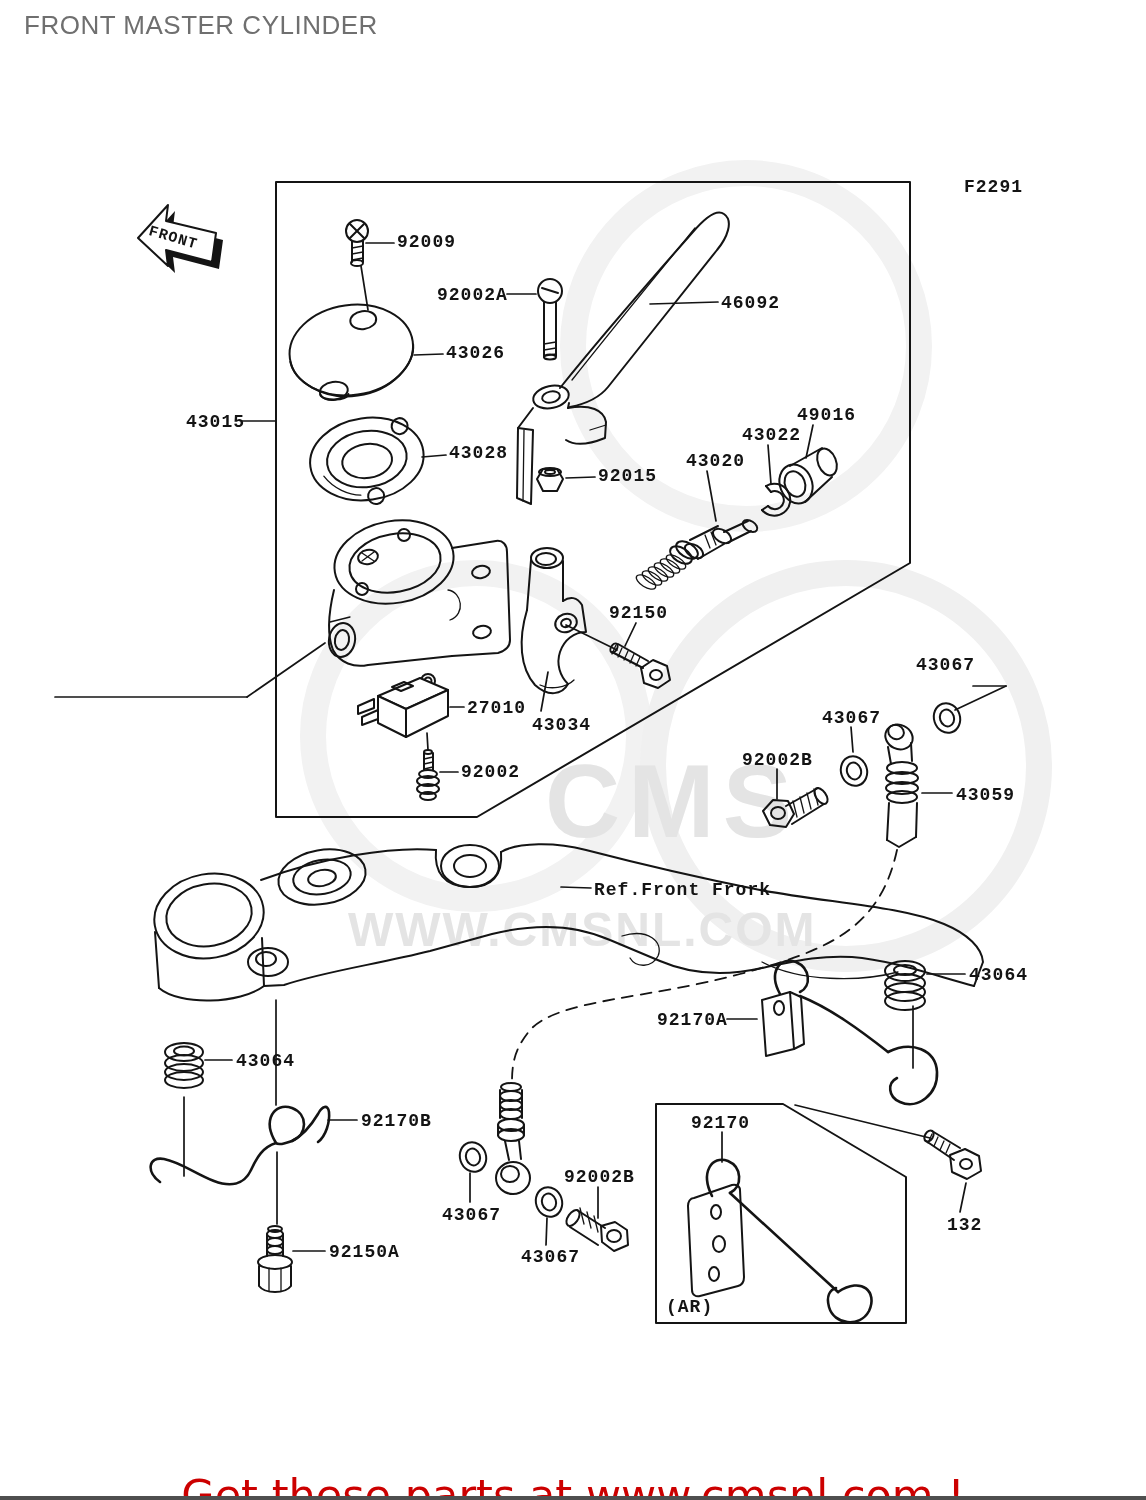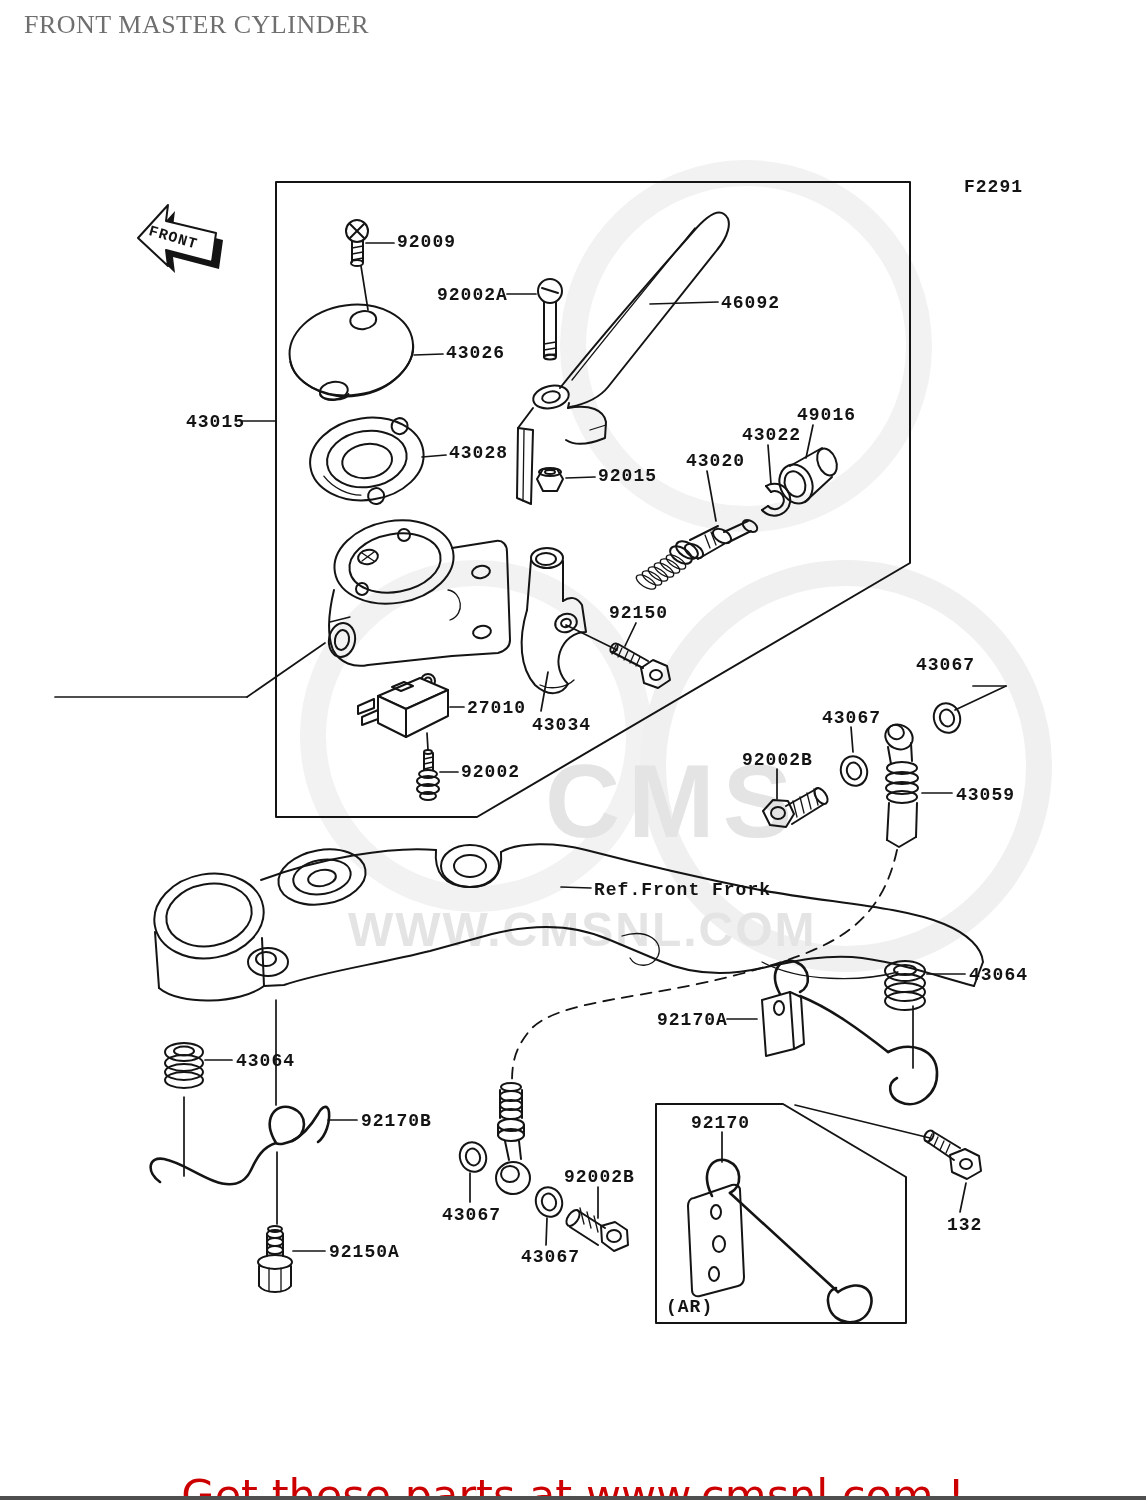--- a/index.html
+++ b/index.html
@@ -1,19 +1,19 @@
 <!DOCTYPE html>
 <html><head>
 <meta charset="utf-8">
 <style>
   html,body{margin:0;padding:0;}
   body{width:1146px;height:1500px;position:relative;background:#ffffff;overflow:hidden;
        font-family:"Liberation Sans",sans-serif;}
   .page-title{position:absolute;left:24px;top:10px;font-size:26px;color:#6f6f6f;
-       letter-spacing:.5px;z-index:3;font-family:Liberation Serif, serif;}
+       letter-spacing:.5px;z-index:3;}
   .footer-text{position:absolute;left:0;top:1438px;width:100%;text-align:center;
        font-size:43px;color:#cc0000;z-index:3;font-family:"DejaVu Sans",sans-serif;margin-top:32px;}
   .bottom-bar{position:absolute;left:0;top:1496px;width:100%;height:4px;background:#4f4f4f;z-index:3;}
   
   .wm{position:absolute;color:#e4e4e4;font-weight:bold;z-index:0;white-space:nowrap;}
   #wm-cms{left:545px;top:742px;font-size:104px;letter-spacing:8px;}
   #wm-url{left:348px;top:902px;font-size:48px;letter-spacing:2px;}
   .wm-ring{position:absolute;border-radius:50%;border:26px solid #f2f2f2;z-index:0;}
   #wm-ring1{left:560px;top:160px;width:320px;height:320px;}
   #wm-ring2{left:300px;top:560px;width:300px;height:300px;}

